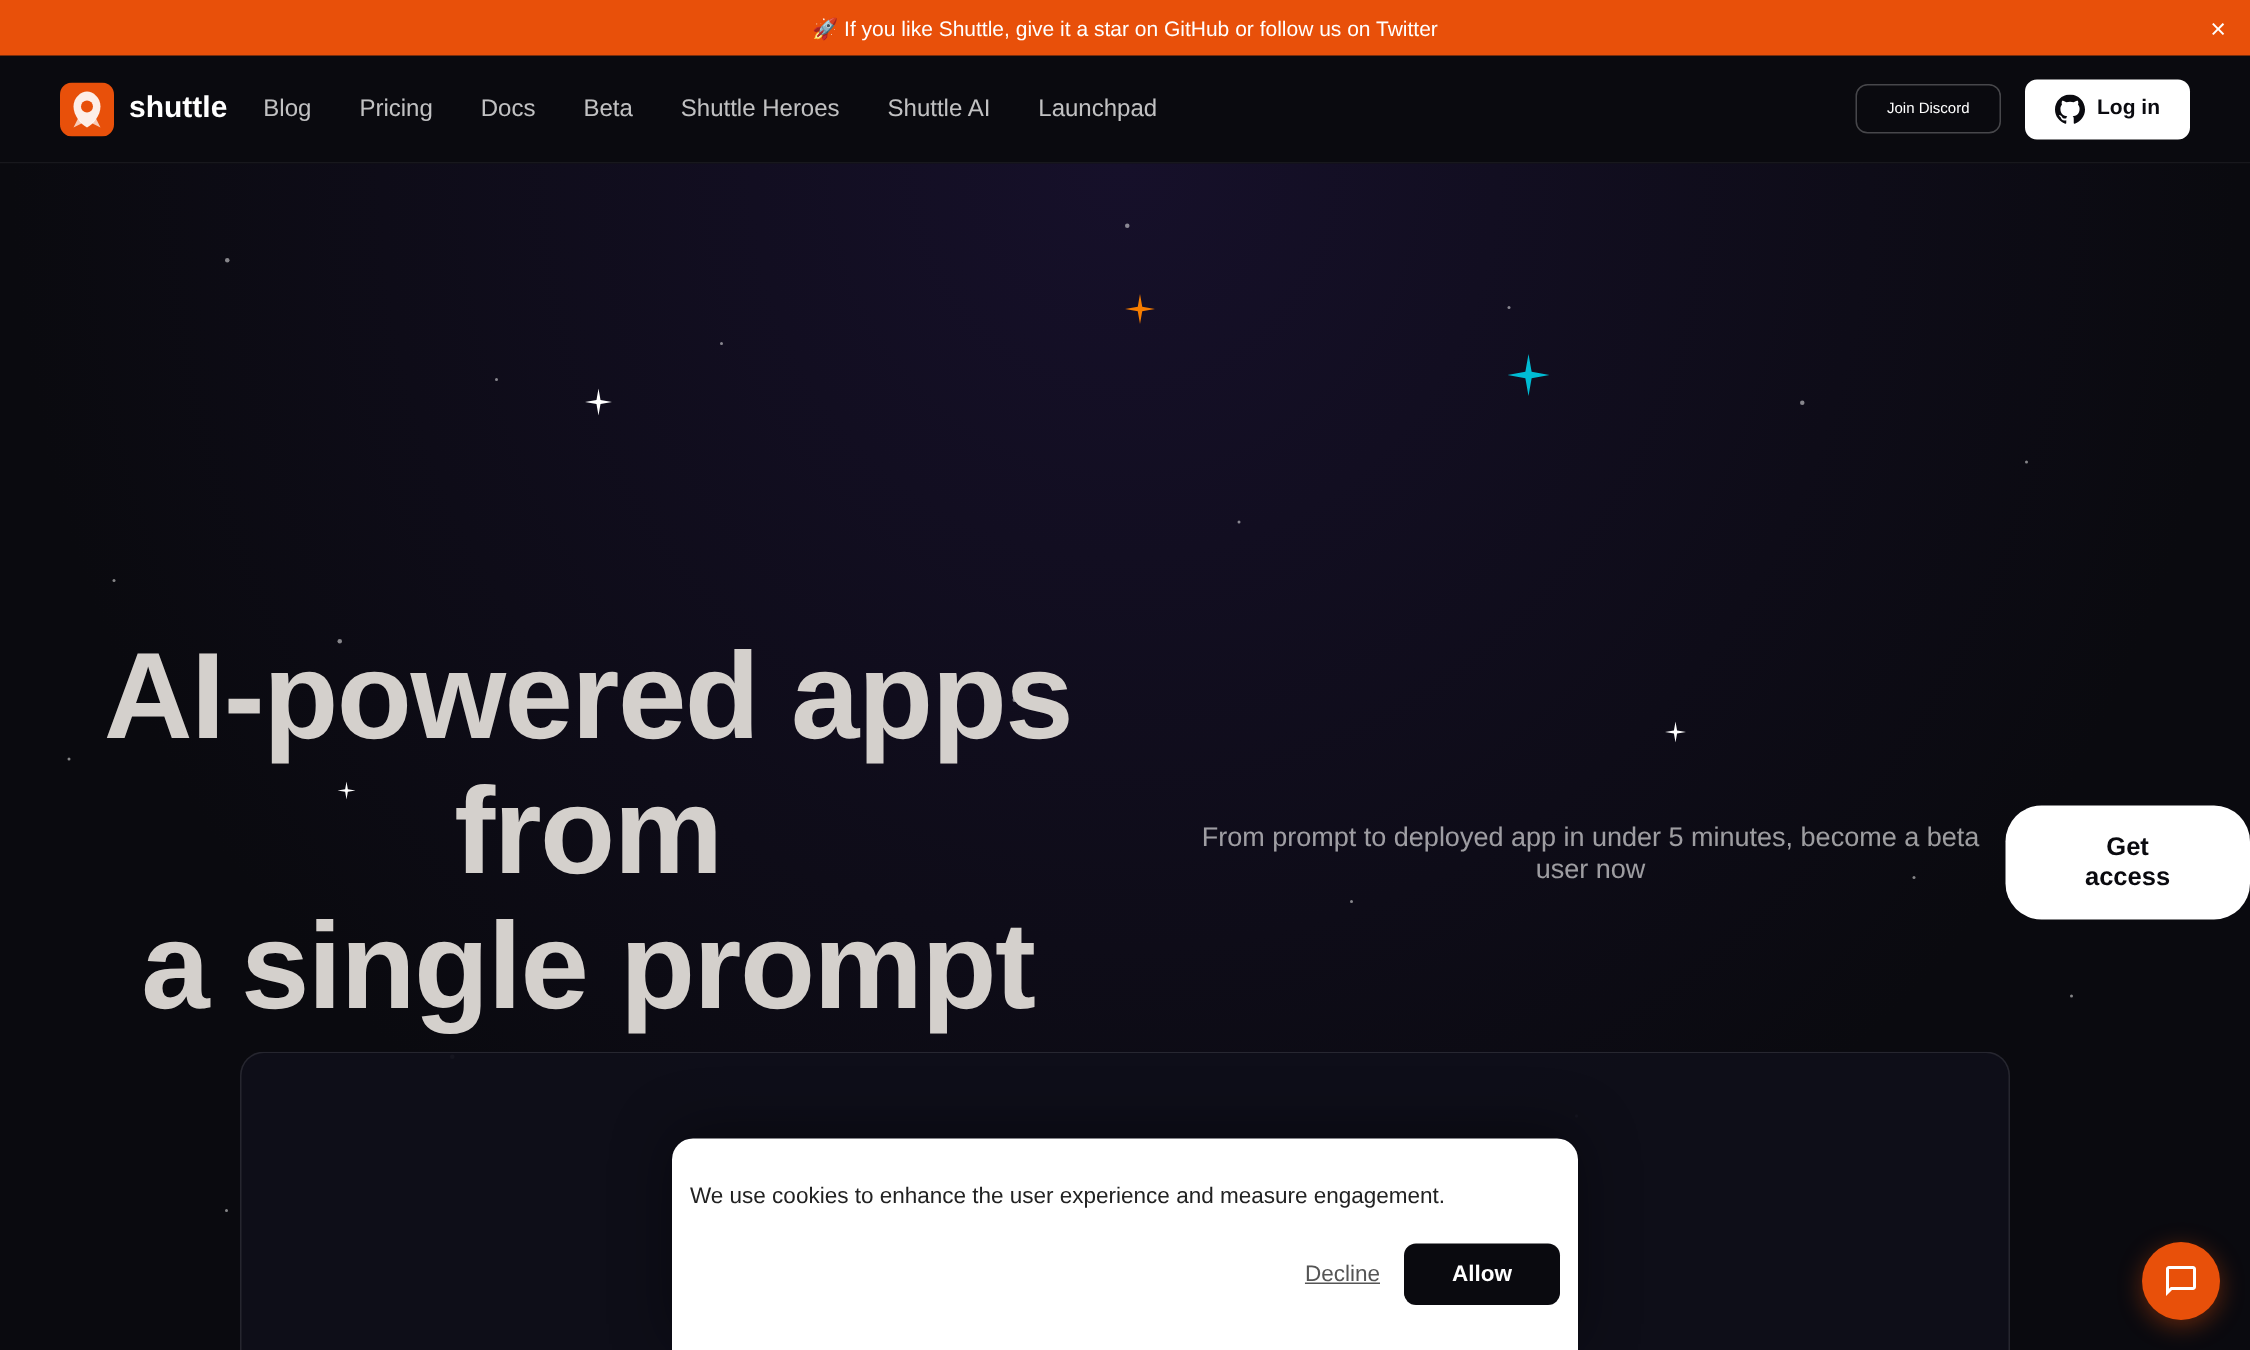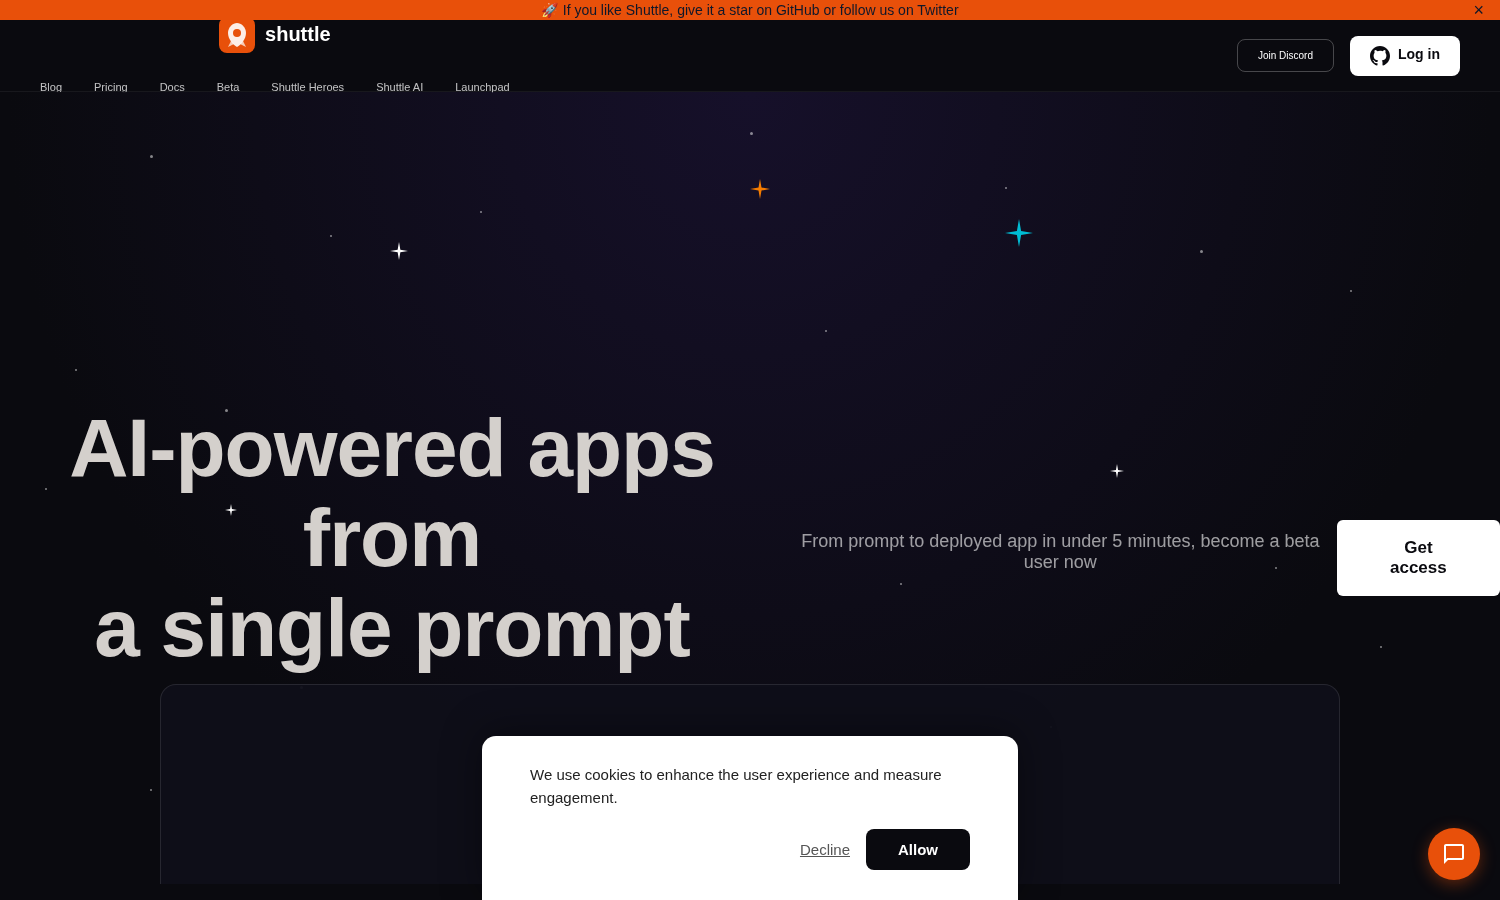--- a/index.html
+++ b/index.html
@@ -10,27 +10,27 @@
       overflow: hidden;
       background: #0a0a0f;
       font-family: -apple-system, BlinkMacSystemFont, 'Segoe UI', sans-serif;
       color: #fff;
     }
 
     
     .announcement-bar {
       background: #e8500a;
       width: 100%;
-      height: 20px;
+      height: 37px;
       display: flex;
       align-items: center;
       justify-content: center;
       position: relative;
       font-size: 14px;
-      color: #0f172a;
+      color: #ffffff;
     }
     .announcement-bar .close-icon {
       position: absolute;
       right: 16px;
       top: 50%;
       transform: translateY(-50%);
       cursor: pointer;
       font-size: 18px;
       line-height: 1;
     }
@@ -42,21 +42,20 @@
       justify-content: space-between;
       padding: 0 40px;
       height: 72px;
       background: #0a0a0f;
       border-bottom: 1px solid rgba(255,255,255,0.06);
     }
     .navbar-left {
       display: flex;
       align-items: center;
       gap: 24px;
-      flex-direction: column;
     }
     .logo {
       display: flex;
       align-items: center;
       gap: 10px;
       text-decoration: none;
       color: #fff;
     }
     .logo-icon {
       width: 36px;
@@ -69,21 +68,21 @@
     }
     .nav-links {
       display: flex;
       align-items: center;
       gap: 32px;
       list-style: none;
     }
     .nav-links a {
       color: rgba(255,255,255,0.75);
       text-decoration: none;
-      font-size: 11px;
+      font-size: 16px;
       font-weight: 400;
       transition: color 0.2s;
     }
     .navbar-right {
       display: flex;
       align-items: center;
       gap: 16px;
     }
     .btn-discord {
       background: transparent;
@@ -157,21 +156,21 @@
       text-align: center;
       position: relative;
       z-index: 2;
     }
     .btn-get-access {
       margin-top: 40px;
       background: #fff;
       color: #0a0a0f;
       border: none;
       padding: 18px 40px;
-      border-radius: 6px;
+      border-radius: 24px;
       font-size: 17px;
       font-weight: 600;
       cursor: pointer;
       position: relative;
       z-index: 2;
     }
 
     
     .demo-panel {
       position: absolute;
@@ -186,24 +185,24 @@
       border-radius: 16px 16px 0 0;
       z-index: 1;
     }
 
     
     .cookie-banner {
       position: fixed;
       bottom: 0;
       left: 50%;
       transform: translateX(-50%);
-      width: 536px;
+      width: 604px;
       background: #fff;
       border-radius: 14px 14px 0 0;
-      padding: 28px 48px 30px;
+      padding: 28px 12px 30px;
       z-index: 100;
       box-shadow: 0 -4px 40px rgba(0,0,0,0.4);
     }
     .cookie-text {
       font-size: 15px;
       color: #222;
       line-height: 1.5;
     }
     .cookie-actions {
       display: flex;

